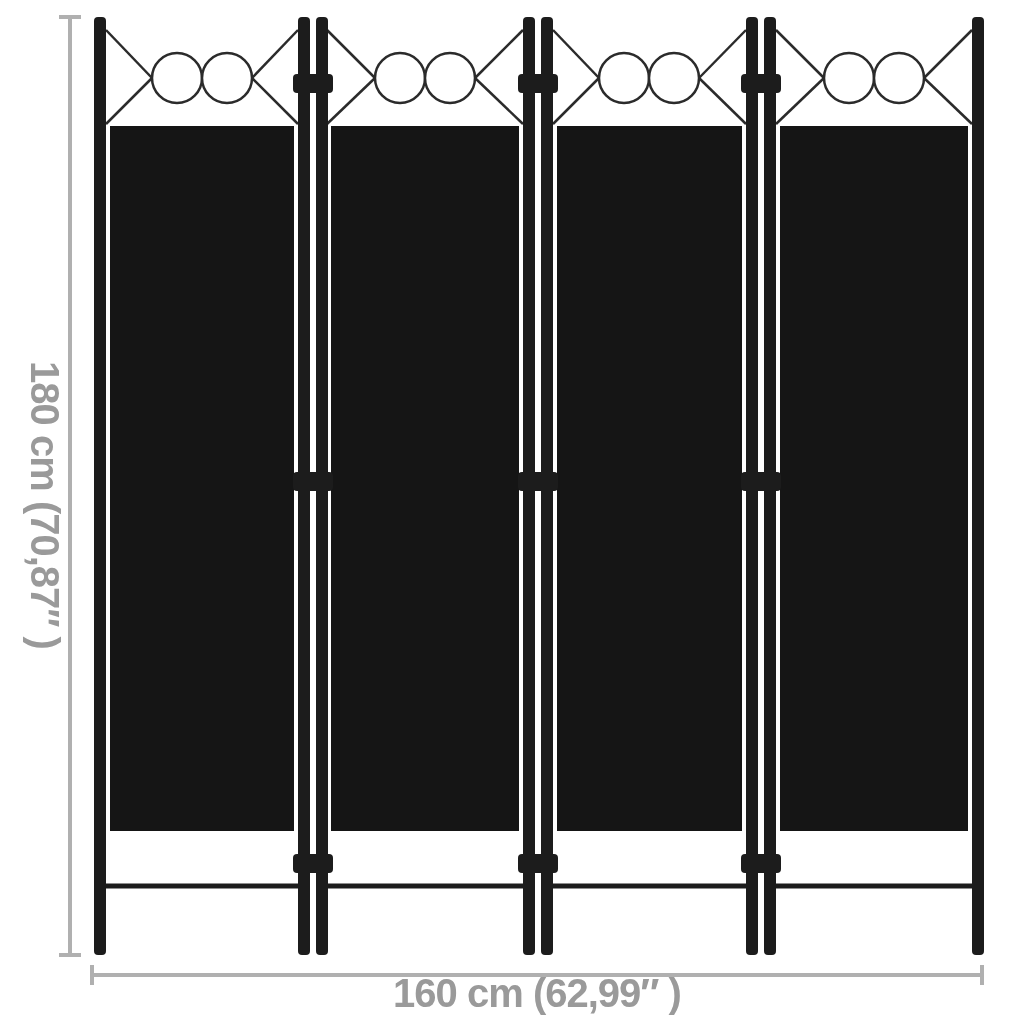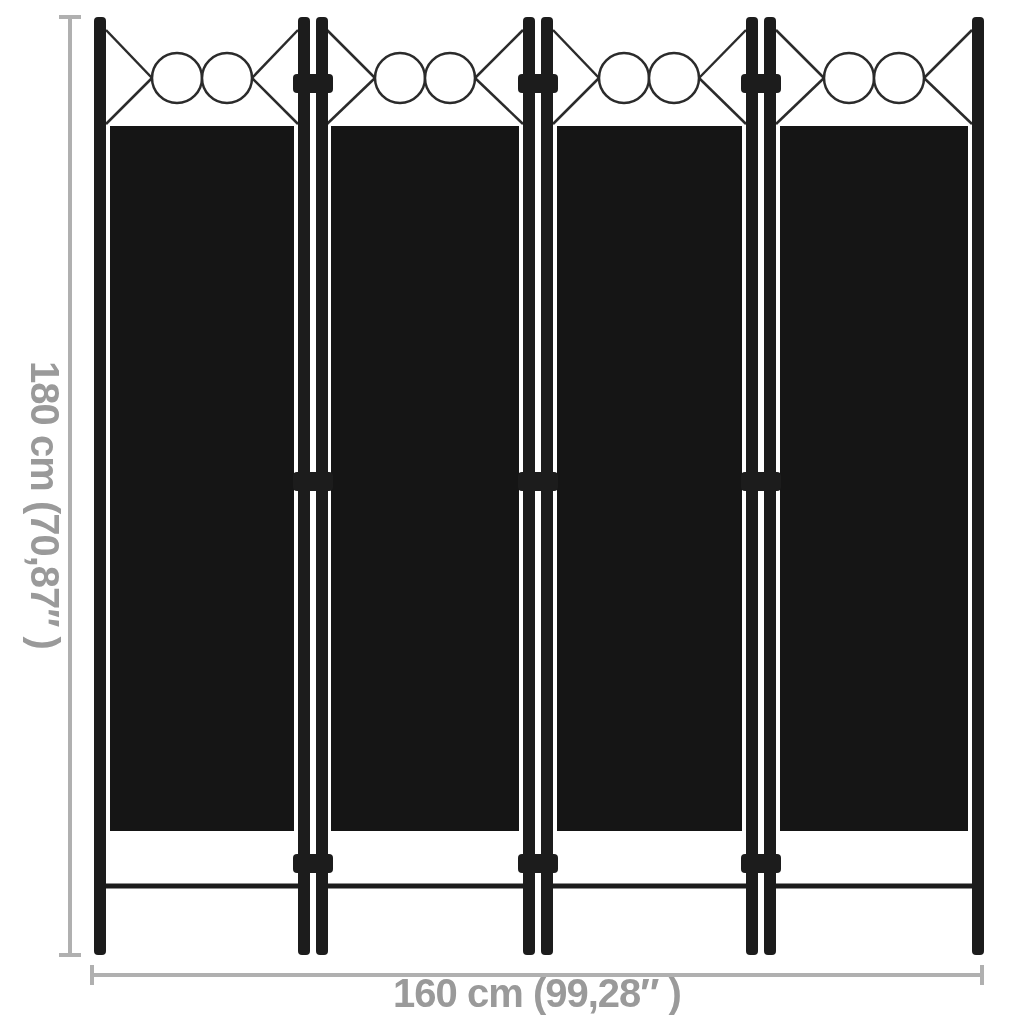--- a/index.html
+++ b/index.html
@@ -124,15 +124,15 @@
     </g>
     <g>
       <line class="dim" x1="92" y1="975" x2="982" y2="975"></line>
       <line class="dim" x1="92" y1="965" x2="92" y2="985"></line>
       <line class="dim" x1="982" y1="965" x2="982" y2="985"></line>
     </g>
   </svg>
 
   <div class="dim-label vertical">180 cm (70,87″ )</div>
 
-  <div class="dim-label horizontal">160 cm (99,28″ )</div>
+  <div class="dim-label horizontal">160 cm (62,99″ )</div>
 
 </div>
 
 </body></html>

